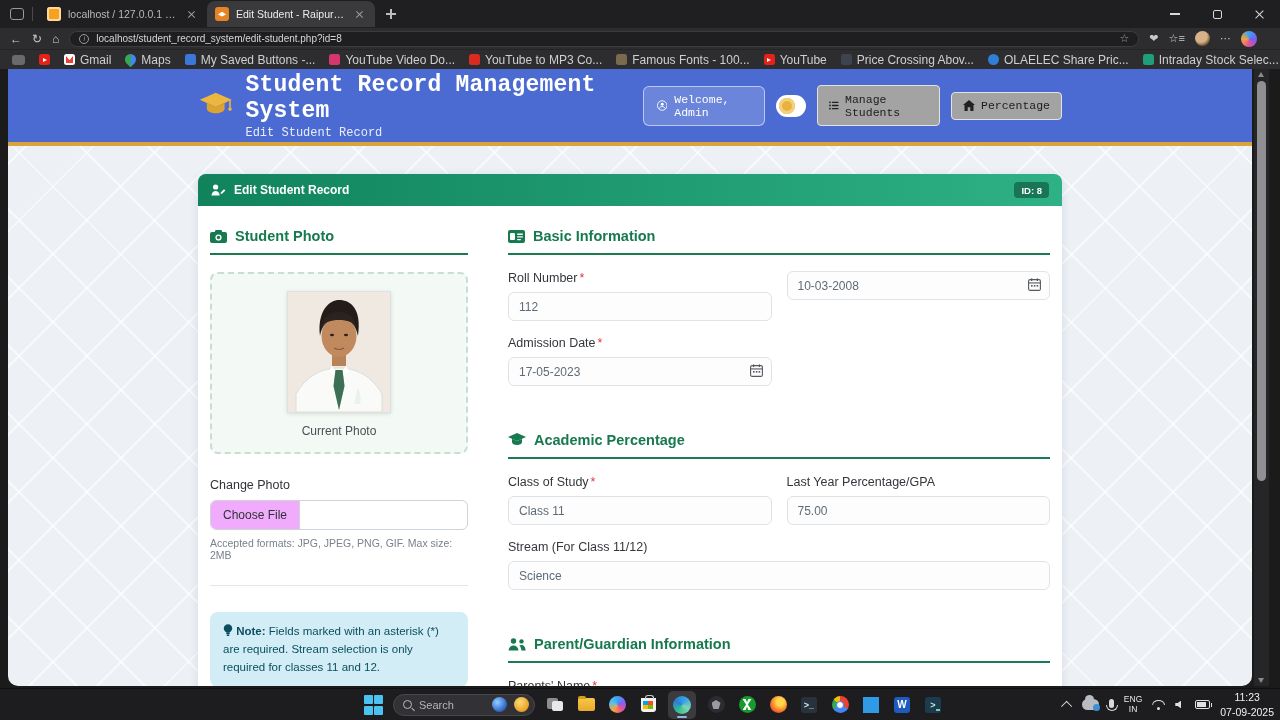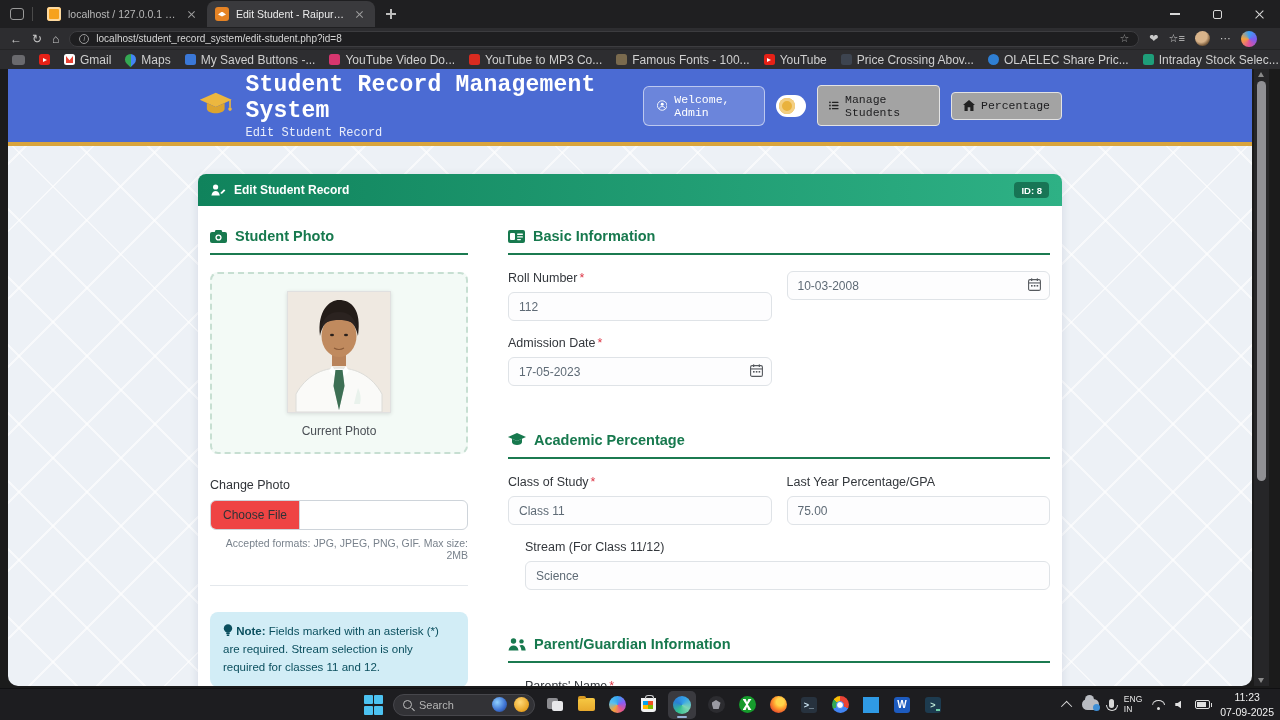--- a/index.html
+++ b/index.html
@@ -82,29 +82,29 @@
   .col-right { flex:1; }
 
   .sec-head { display:flex; align-items:center; gap:8px; color:#17794e; font-size:14.5px; font-weight:bold; padding-bottom:9px; border-bottom:2px solid #1b7a50; }
   .sec-gap { margin-top:46px; }
 
   .photo-box { margin-top:17px; border:2px dashed #c7dfd2; background:#f3faf6; border-radius:8px; padding:17px 14px 14px; text-align:center; }
   .photo-frame { width:104px; height:122px; margin:0 auto 11px; background:#fff; border:1px solid #e0e0e0; box-shadow:0 1px 4px rgba(0,0,0,.12); display:flex; align-items:center; justify-content:center; }
   .photo-caption { font-size:12px; color:#4a4f55; }
   .change-label { margin-top:24px; font-size:12.5px; color:#303338; }
   .file-row { margin-top:8px; display:flex; height:30px; border:1px solid #ced4da; border-radius:6px; overflow:hidden; background:#fff; }
-  .file-btn { background:#ef4444; border-right:1px solid #ced4da; color:#2f3337; font-size:12px; display:flex; align-items:center; padding:0 12px; }
+  .file-btn { background:#f0abfc; border-right:1px solid #ced4da; color:#2f3337; font-size:12px; display:flex; align-items:center; padding:0 12px; }
   .file-none { color:#5d646b; font-size:12px; display:flex; align-items:center; padding:0 12px;margin-top:48px; }
-  .file-help { margin-top:7px; font-size:10.5px; color:#79828c;text-align:right; }
+  .file-help { margin-top:7px; font-size:10.5px; color:#79828c; }
   .divider { border:none; border-top:1px solid #e4e8ec; margin:24px 0 26px; }
   .note { margin-top:17px; background:#d2edf6; color:#0b4f5e; border-radius:8px; padding:11px 13px; font-size:11.5px; line-height:1.55; }
   .note b { font-weight:bold; }
 
   .fgrid { display:grid; grid-template-columns:1fr 1fr; column-gap:15px; row-gap:15px; margin-top:16px; }
-  .field.full { grid-column:1 / -1;margin-left:17px; }
+  .field.full { grid-column:1 / -1; }
   .flabel { display:block; font-size:12.5px; color:#33373c; margin-bottom:7px; }
   .req { color:#dc3545; margin-left:2px; }
   .finput { width:100%; height:29px; border:1px solid #dfe3e7; border-radius:6px; padding:0 10px; font-size:12px; color:#5f6b76; background:#fdfdfe; font-family:"Liberation Sans",sans-serif; outline:none; }
   .inp-wrap { position:relative; }
   .cal-ic { position:absolute; right:9px; top:7px; width:13px; height:13px; }
 
   
   .taskbar { position:absolute; bottom:0; left:0; width:1280px; height:32px; background:#1d1d20; border-top:1px solid #101012; display:flex; align-items:center; }
   .tb-center { position:absolute; left:362px; display:flex; align-items:center; gap:9px; height:32px; }
   .start { width:20px; height:20px; display:grid; grid-template-columns:9px 9px; grid-gap:1.5px; padding:0.5px; }
@@ -141,21 +141,21 @@
   .i-term2 { width:16px; height:16px; border-radius:3px; background:#1d3b4f; color:#bfe9d8; font-size:9px; font-weight:bold; display:flex; align-items:center; justify-content:center; position:relative; }
   .i-term2::after { content:""; position:absolute; right:1.5px; bottom:1.5px; width:4px; height:2px; background:#6fd0a8; }
 
   .tb-right { position:absolute; right:6px; display:flex; align-items:center; gap:10px; height:32px; color:#e5e5e5; }
   .chev { width:8px; height:8px; border-left:1.6px solid #d9d9d9; border-top:1.6px solid #d9d9d9; transform:rotate(45deg) translateY(2px); }
   .i-cloud { width:17px; height:11px; background:#b9bcc2; border-radius:6px; position:relative; }
   .i-cloud::before { content:""; position:absolute; left:3px; top:-4px; width:9px; height:9px; background:#b9bcc2; border-radius:50%; }
   .i-cloud::after { content:""; position:absolute; right:-1px; bottom:-1px; width:7px; height:7px; background:#3f8fd6; border-radius:50%; }
   .i-mic { width:5px; height:9px; background:#d9d9d9; border-radius:3px; position:relative; margin-bottom:3px; }
   .i-mic::after { content:""; position:absolute; left:-2.5px; top:6px; width:10px; height:5px; border:1.4px solid #d9d9d9; border-top:none; border-radius:0 0 6px 6px; }
-  .lang { font-size:8.5px; line-height:1.15; color:#e8e8e8; }
+  .lang { font-size:8.5px; line-height:1.15; text-align:center; color:#e8e8e8; }
   .i-wifi { width:13px; height:10px; position:relative; }
   .i-wifi::before { content:""; position:absolute; inset:0; border-radius:50% 50% 0 0; border:1.6px solid #e0e0e0; border-bottom:none; clip-path:polygon(0 0,100% 0,100% 55%,0 55%); }
   .i-wifi::after { content:""; position:absolute; left:5px; bottom:0; width:3px; height:3px; background:#e0e0e0; border-radius:50%; }
   .i-vol { width:6px; height:8px; background:#e0e0e0; clip-path:polygon(0 30%,40% 30%,100% 0,100% 100%,40% 70%,0 70%); position:relative; margin-right:4px; }
   .i-vol::after { content:""; position:absolute; left:7px; top:0px; width:5px; height:8px; border:1.4px solid #e0e0e0; border-left:none; border-radius:0 6px 6px 0; }
   .i-batt { width:15px; height:9px; border:1.2px solid #e0e0e0; border-radius:2px; position:relative; }
   .i-batt::before { content:""; position:absolute; left:1px; top:1px; bottom:1px; width:9px; background:#e0e0e0; }
   .i-batt::after { content:""; position:absolute; right:-3px; top:2px; width:1.6px; height:3.5px; background:#e0e0e0; }
   .clock { text-align:center; font-size:10.5px; line-height:1.35; color:#f0f0f0; }
 </style>

